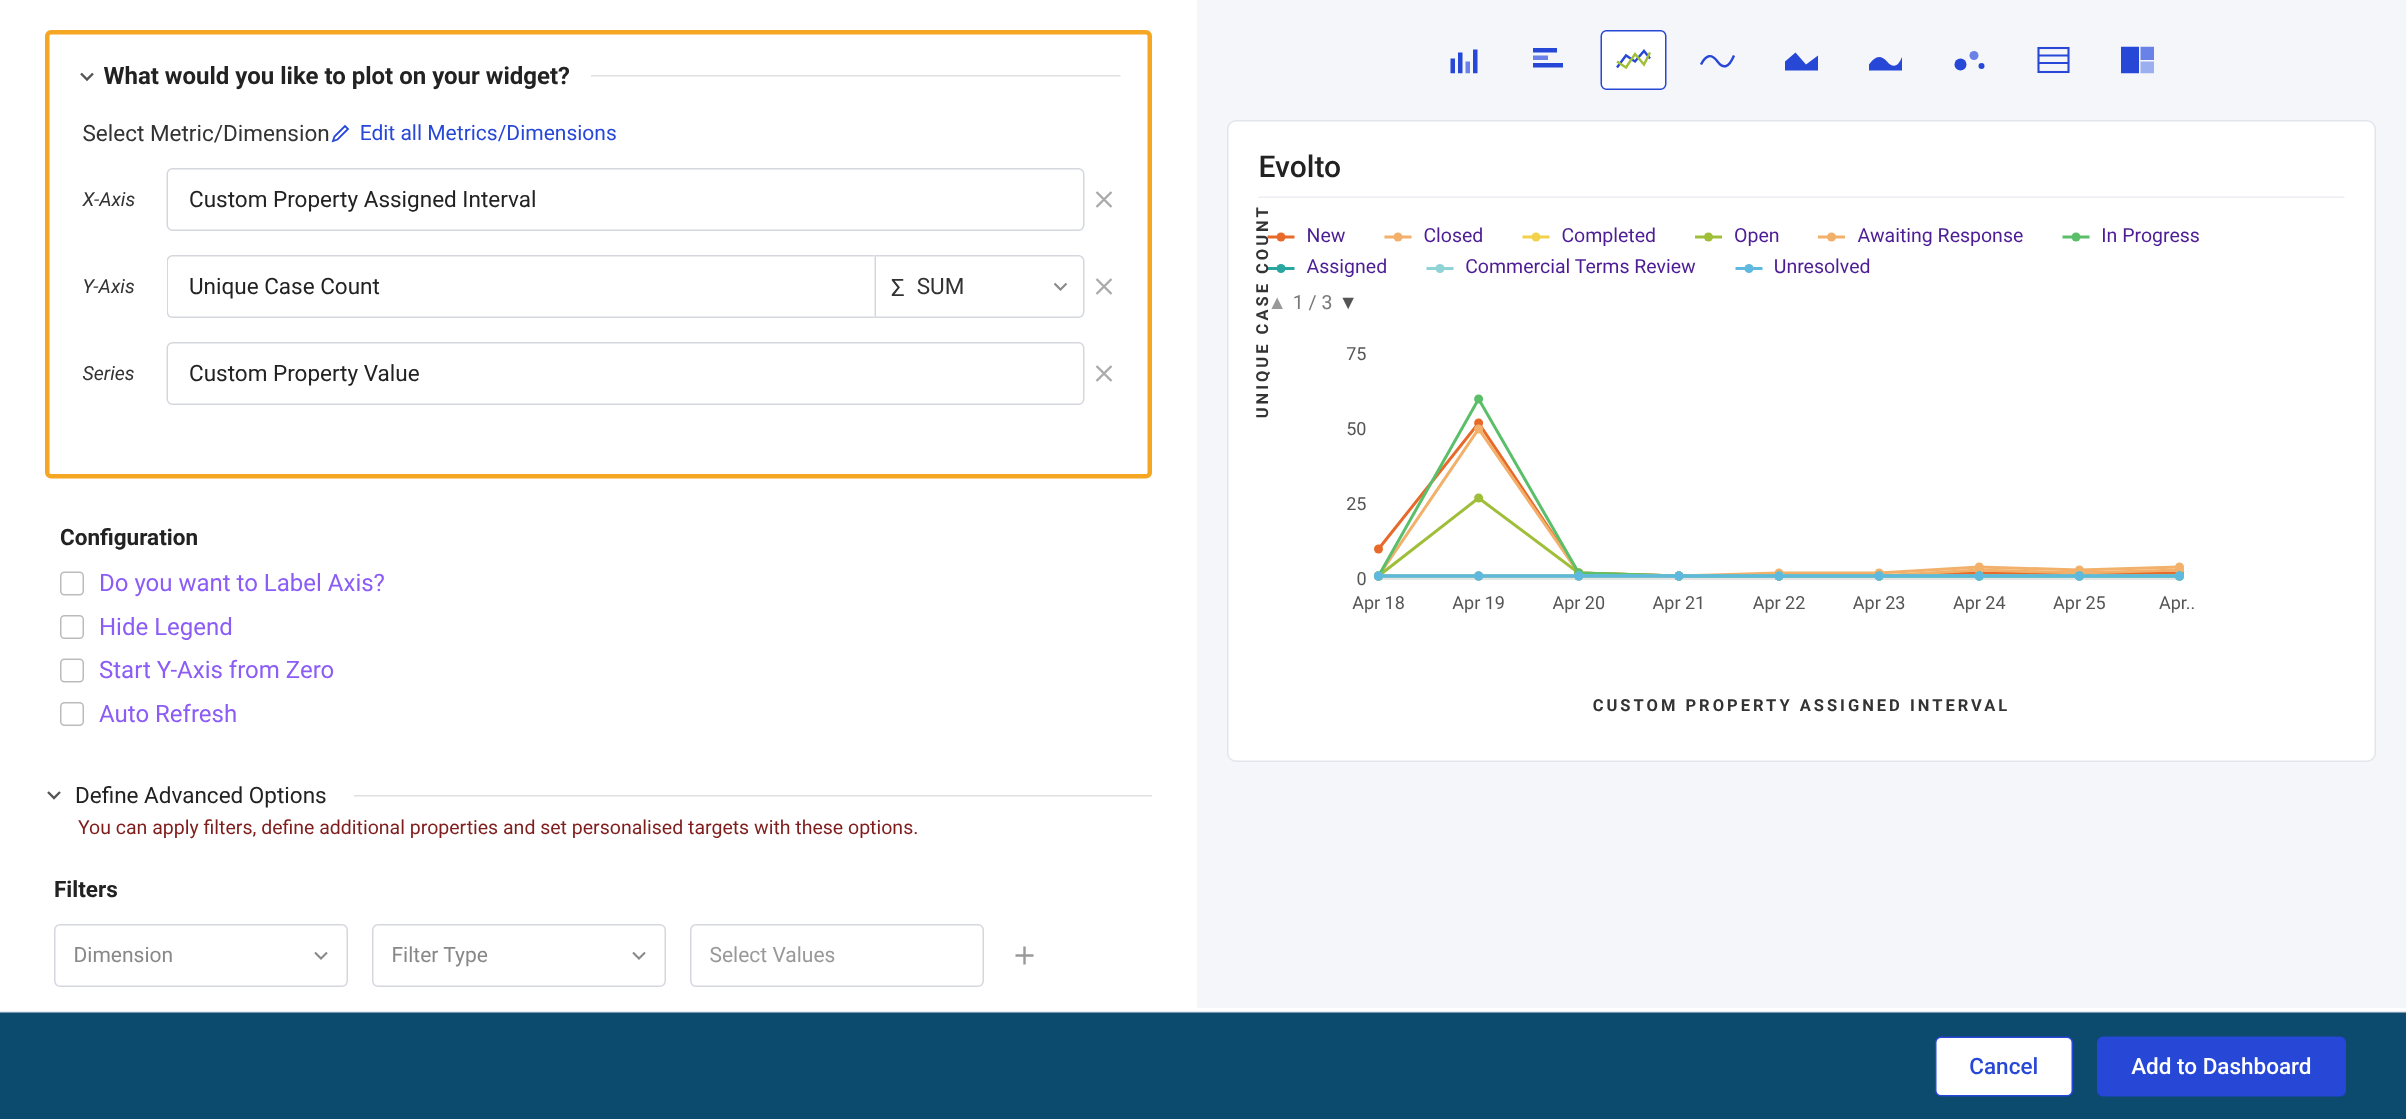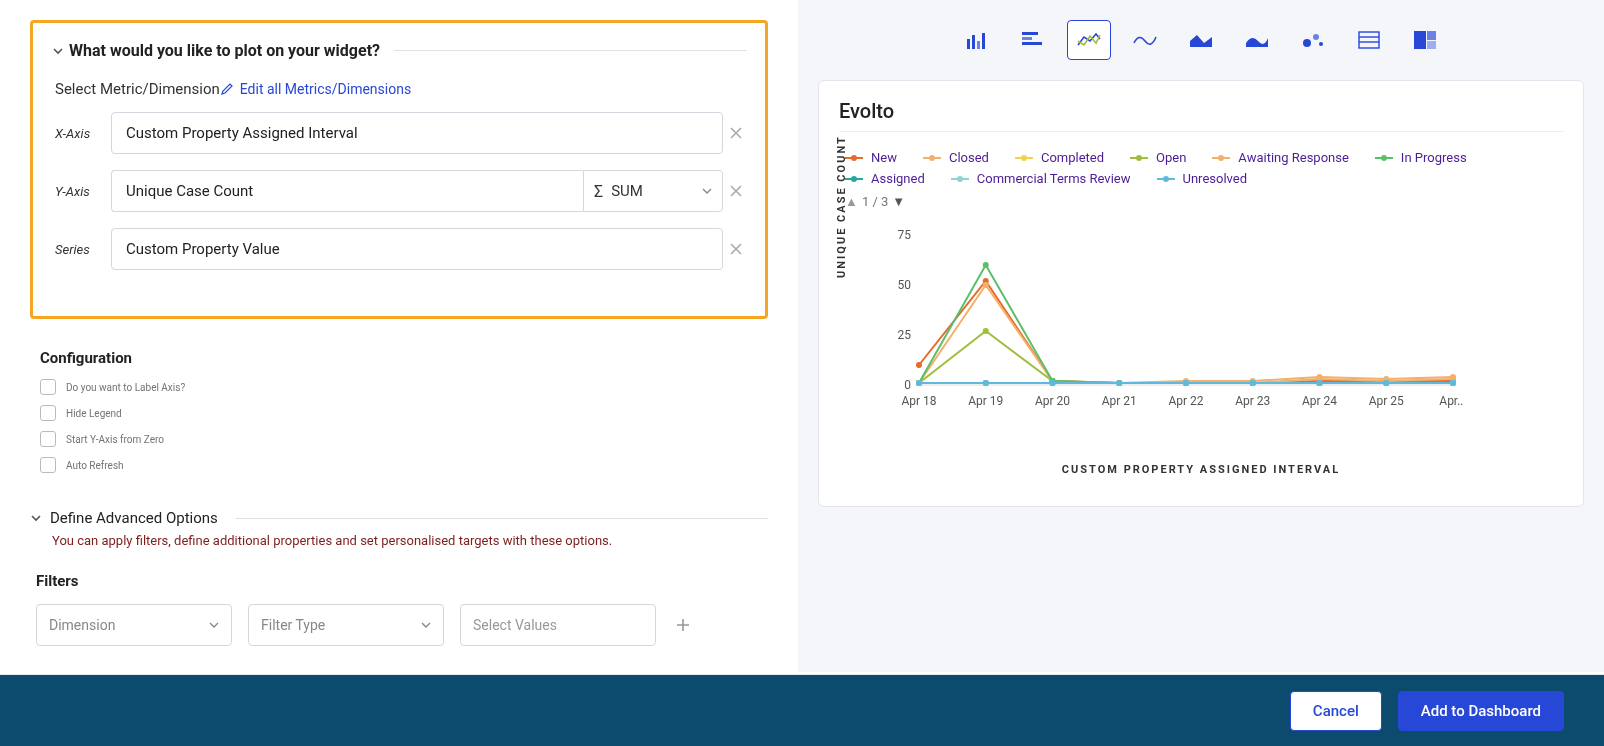--- a/index.html
+++ b/index.html
@@ -19,21 +19,21 @@
 .form-label { width: 54px; font-style: italic; font-size: 13px; color: #333; }
 .input-box { flex: 1; border: 1px solid #d5d7de; border-radius: 4px; padding: 10px 14px; font-size: 15px; color: #222; background:#fff; height:42px; display:flex; align-items:center;}
 .input-combo { flex: 1; display:flex; gap:0;}
 .input-combo .input-box.first { border-top-right-radius:0; border-bottom-right-radius:0; border-right:none;}
 .agg-box { width:140px; border:1px solid #d5d7de; border-radius:0 4px 4px 0; height:42px; display:flex; align-items:center; gap:8px; padding:0 10px; font-size:15px; color:#333;}
 .agg-box .sigma { font-weight:400; font-size:16px;}
 .agg-box .chev-down { margin-left:auto; color:#888;}
 .clear-x { color:#aaa; cursor:pointer; width:22px; height:22px; display:inline-flex; align-items:center; justify-content:center;}
 .config-section { padding:0 10px;}
 .config-title { font-weight:700; font-size:15px; margin-bottom:12px;}
-.checkbox-row { display:flex; align-items:center; gap:10px; margin-bottom:10px; font-size:10px; color:#737373;}
+.checkbox-row { display:flex; align-items:center; gap:10px; margin-bottom:10px; font-size:16px; color:#8b5cf6;}
 .checkbox { width:16px; height:16px; border:1.5px solid #bbb; border-radius:3px; cursor:pointer;}
 .adv-section { margin-top:36px; padding:0 0px;}
 .adv-header { display:flex; align-items:center; gap:8px; margin-bottom:6px;}
 .adv-title { font-weight:400; font-size:15px;text-align:center;}
 .adv-desc { color:#7f1d1d; font-size:13px; margin-bottom:24px; padding-left:22px;}
 .filters-title { font-weight:700; font-size:15px; margin-bottom:14px; padding-left:6px;}
 .filters-row { display:flex; gap:16px; align-items:center; padding-left:6px;}
 .filter-select { border:1px solid #d5d7de; border-radius:4px; height:42px; padding:0 12px; display:flex; align-items:center; justify-content:space-between; color:#888; font-size:14px;}
 .filter-select.dim { width:196px;}
 .filter-select.ft { width:196px;}

